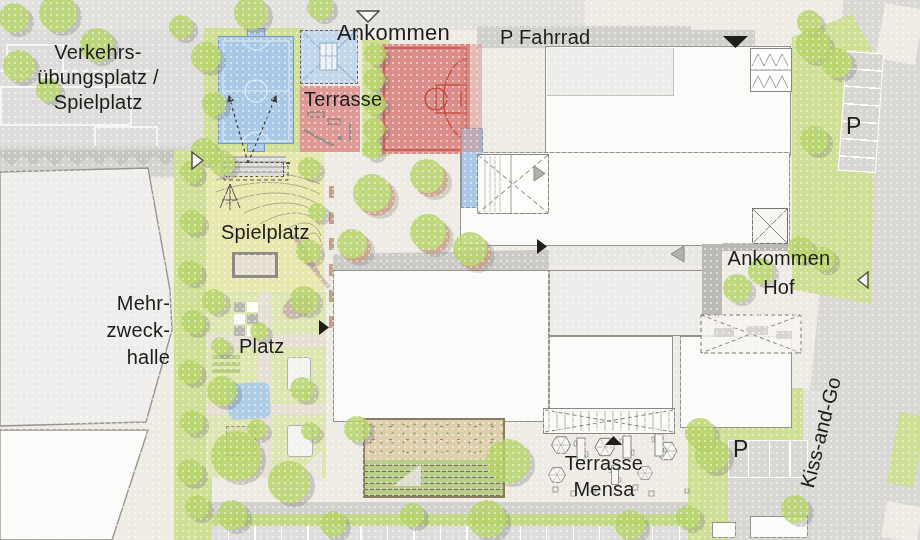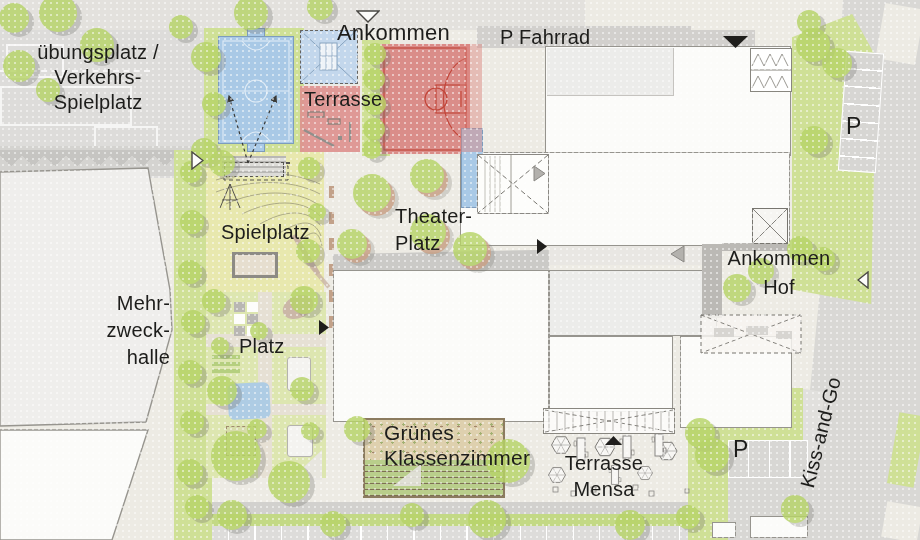--- a/index.html
+++ b/index.html
@@ -395,46 +395,38 @@
       </svg>
       <svg width="15" height="18" style="position: absolute; left: 670px; top: 245px;">
         <polygon points="14,1 14,17 1,9" fill="#b3b1ad" stroke="#8a8884" stroke-width="1"></polygon>
       </svg>
       <svg width="13" height="17" style="position: absolute; left: 533px; top: 165px;">
         <polygon points="1,1 1,16 12,8.5" fill="#b3b1ad" stroke="#8a8884" stroke-width="1"></polygon>
       </svg>
     </div>
 
   <div class="lbl" style="left:18px;top:40px;width:160px;text-align:center">
+    <span class="ln">Verkehrs-</span>
     <span class="ln">übungsplatz /</span>
-    <span class="ln">Verkehrs-</span>
     <span class="ln">Spielplatz</span>
   </div>
   <div class="lbl" style="left:337px;top:20px;font-size:22px">Ankommen</div>
   <div class="lbl" style="left:304px;top:87px">Terrasse</div>
   <div class="lbl" style="left:500px;top:25px">P Fahrrad</div>
   <div class="lbl" style="left:221px;top:220px">Spielplatz</div>
-  <div class="lbl" style="left:395px;top:203px;line-height:27px">
-    <span class="ln">Theater-</span>
-    <span class="ln">Platz</span>
-  </div>
   <div class="lbl" style="left:58px;top:290px;width:112px;text-align:right;line-height:27px">
     <span class="ln">Mehr-</span>
     <span class="ln">zweck-</span>
     <span class="ln">halle</span>
   </div>
   <div class="lbl" style="left:239px;top:334px">Platz</div>
   <div class="lbl" style="left:724px;top:244px;width:110px;text-align:center;line-height:29px">
     <span class="ln">Ankommen</span>
     <span class="ln">Hof</span>
   </div>
-  <div class="lbl" style="left:384px;top:420px;font-size:21px;line-height:25px">
-    <span class="ln">Grünes</span>
-    <span class="ln">Klassenzimmer</span>
-  </div>
   <div class="lbl" style="left:545px;top:450px;width:118px;text-align:center;line-height:26px">
     <span class="ln">Terrasse</span>
     <span class="ln">Mensa</span>
   </div>
   <div class="lbl" style="left:752px;top:420px;width:138px;text-align:center;transform:rotate(-76deg)">Kiss-and-Go</div>
   <div class="lbl" style="left:846px;top:114px;font-size:23px">P</div>
   <div class="lbl" style="left:733px;top:437px;font-size:23px">P</div>
 
 </div>
 

